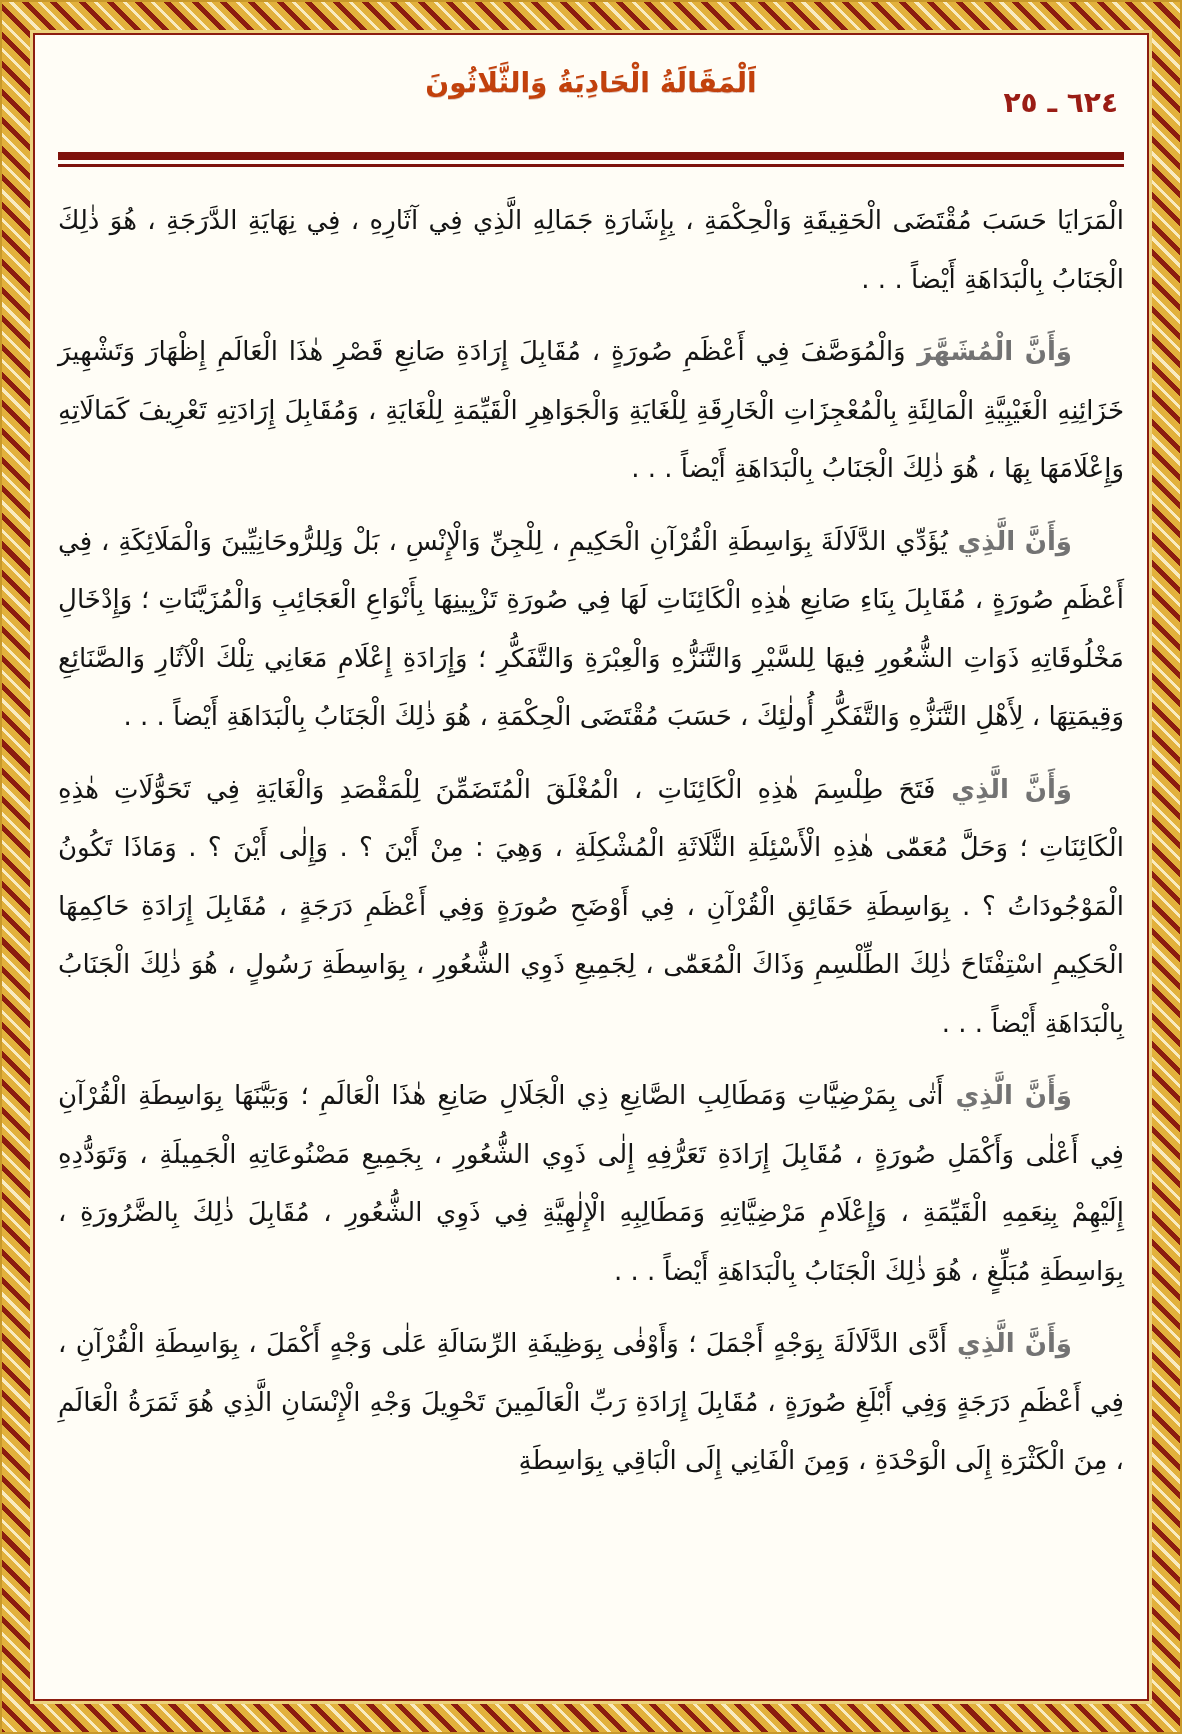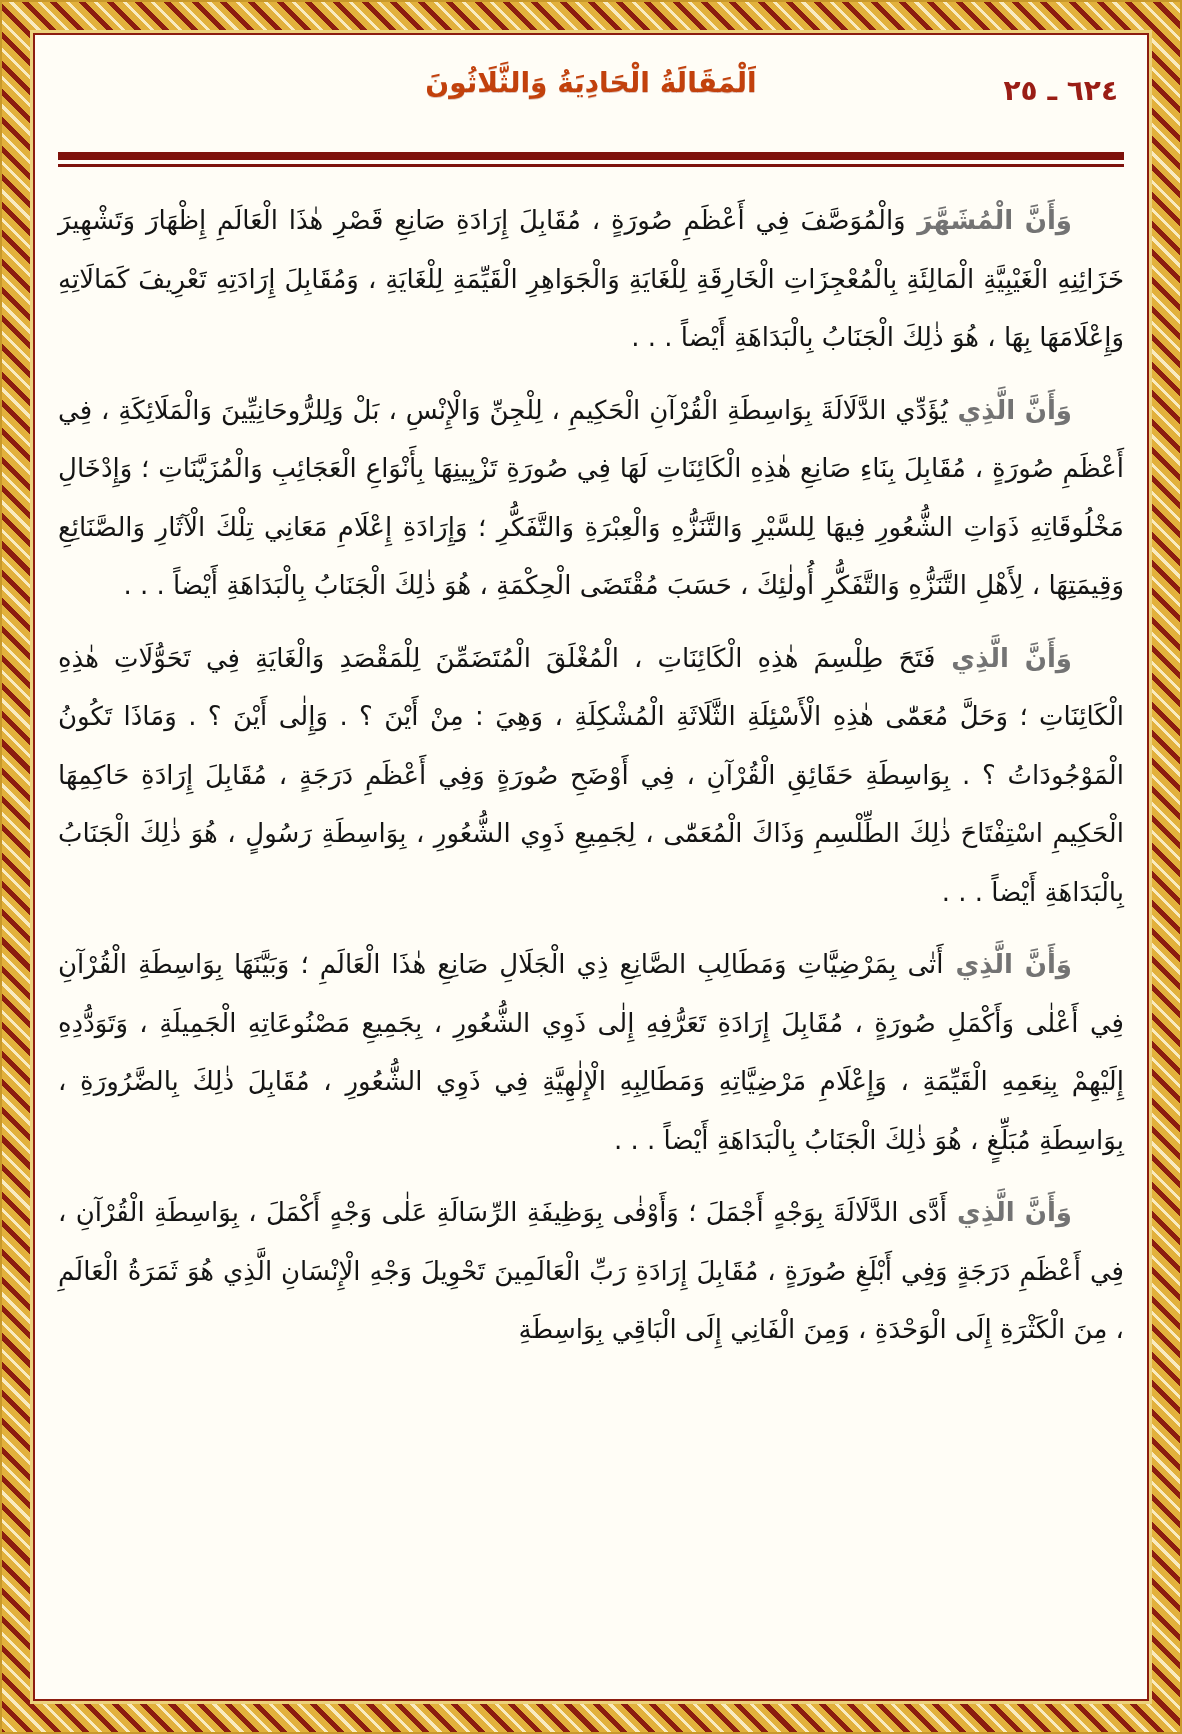--- a/index.html
+++ b/index.html
@@ -52,21 +52,21 @@
     position: absolute;
     inset: 42px 58px 40px 58px;
     direction: rtl;
     z-index: 1;
   }
 
   .page-header { position: relative; height: 96px; }
   .page-number {
     position: absolute;
     right: 6px;
-    top: 32px;
+    top: 44px;
     font-size: 28px;
     font-weight: bold;
     color: #9a1d15;
     letter-spacing: 2px;
     direction: rtl;
   }
   .page-title {
     text-align: center;
     margin: 0 150px;
     padding-top: 24px;
@@ -108,20 +108,21 @@
       <div class="page-number">٦٢٤ ـ ٢٥</div>
       <h1 class="page-title">اَلْمَقَالَةُ الْحَادِيَةُ وَالثَّلَاثُونَ</h1>
     </header>
 
     <div class="header-rules">
       <div class="rule-thick"></div>
       <div class="rule-thin"></div>
     </div>
 
     <main class="body-text">
+  <p class="no-indent"><span>الْمَرَايَا حَسَبَ مُقْتَضَى الْحَقِيقَةِ وَالْحِكْمَةِ ، بِإِشَارَةِ جَمَالِهِ الَّذِي فِي آثَارِهِ ، فِي نِهَايَةِ الدَّرَجَةِ ، هُوَ ذٰلِكَ الْجَنَابُ بِالْبَدَاهَةِ أَيْضاً . . .</span></p>
 
   <p><span class="lead-word">وَأَنَّ الْمُشَهَّرَ </span><span>وَالْمُوَصَّفَ فِي أَعْظَمِ صُورَةٍ ، مُقَابِلَ إِرَادَةِ صَانِعِ قَصْرِ هٰذَا الْعَالَمِ إِظْهَارَ وَتَشْهِيرَ خَزَائِنِهِ الْغَيْبِيَّةِ الْمَالِئَةِ بِالْمُعْجِزَاتِ الْخَارِقَةِ لِلْغَايَةِ وَالْجَوَاهِرِ الْقَيِّمَةِ لِلْغَايَةِ ، وَمُقَابِلَ إِرَادَتِهِ تَعْرِيفَ كَمَالَاتِهِ وَإِعْلَامَهَا بِهَا ، هُوَ ذٰلِكَ الْجَنَابُ بِالْبَدَاهَةِ أَيْضاً . . .</span></p>
 
   <p><span class="lead-word">وَأَنَّ الَّذِي </span><span>يُؤَدِّي الدَّلَالَةَ بِوَاسِطَةِ الْقُرْآنِ الْحَكِيمِ ، لِلْجِنِّ وَالْإِنْسِ ، بَلْ وَلِلرُّوحَانِيِّينَ وَالْمَلَائِكَةِ ، فِي أَعْظَمِ صُورَةٍ ، مُقَابِلَ بِنَاءِ صَانِعِ هٰذِهِ الْكَائِنَاتِ لَهَا فِي صُورَةِ تَزْيِينِهَا بِأَنْوَاعِ الْعَجَائِبِ وَالْمُزَيَّنَاتِ ؛ وَإِدْخَالِ مَخْلُوقَاتِهِ ذَوَاتِ الشُّعُورِ فِيهَا لِلسَّيْرِ وَالتَّنَزُّهِ وَالْعِبْرَةِ وَالتَّفَكُّرِ ؛ وَإِرَادَةِ إِعْلَامِ مَعَانِي تِلْكَ الْآثَارِ وَالصَّنَائِعِ وَقِيمَتِهَا ، لِأَهْلِ التَّنَزُّهِ وَالتَّفَكُّرِ أُولٰئِكَ ، حَسَبَ مُقْتَضَى الْحِكْمَةِ ، هُوَ ذٰلِكَ الْجَنَابُ بِالْبَدَاهَةِ أَيْضاً . . .</span></p>
 
   <p><span class="lead-word">وَأَنَّ الَّذِي </span><span>فَتَحَ طِلْسِمَ هٰذِهِ الْكَائِنَاتِ ، الْمُغْلَقَ الْمُتَضَمِّنَ لِلْمَقْصَدِ وَالْغَايَةِ فِي تَحَوُّلَاتِ هٰذِهِ الْكَائِنَاتِ ؛ وَحَلَّ مُعَمّٰى هٰذِهِ الْأَسْئِلَةِ الثَّلَاثَةِ الْمُشْكِلَةِ ، وَهِيَ : مِنْ أَيْنَ ؟ . وَإِلٰى أَيْنَ ؟ . وَمَاذَا تَكُونُ الْمَوْجُودَاتُ ؟ . بِوَاسِطَةِ حَقَائِقِ الْقُرْآنِ ، فِي أَوْضَحِ صُورَةٍ وَفِي أَعْظَمِ دَرَجَةٍ ، مُقَابِلَ إِرَادَةِ حَاكِمِهَا الْحَكِيمِ اسْتِفْتَاحَ ذٰلِكَ الطِّلْسِمِ وَذَاكَ الْمُعَمّٰى ، لِجَمِيعِ ذَوِي الشُّعُورِ ، بِوَاسِطَةِ رَسُولٍ ، هُوَ ذٰلِكَ الْجَنَابُ بِالْبَدَاهَةِ أَيْضاً . . .</span></p>
 
   <p><span class="lead-word">وَأَنَّ الَّذِي </span><span>أَتٰى بِمَرْضِيَّاتِ وَمَطَالِبِ الصَّانِعِ ذِي الْجَلَالِ صَانِعِ هٰذَا الْعَالَمِ ؛ وَبَيَّنَهَا بِوَاسِطَةِ الْقُرْآنِ فِي أَعْلٰى وَأَكْمَلِ صُورَةٍ ، مُقَابِلَ إِرَادَةِ تَعَرُّفِهِ إِلٰى ذَوِي الشُّعُورِ ، بِجَمِيعِ مَصْنُوعَاتِهِ الْجَمِيلَةِ ، وَتَوَدُّدِهِ إِلَيْهِمْ بِنِعَمِهِ الْقَيِّمَةِ ، وَإِعْلَامِ مَرْضِيَّاتِهِ وَمَطَالِبِهِ الْإِلٰهِيَّةِ فِي ذَوِي الشُّعُورِ ، مُقَابِلَ ذٰلِكَ بِالضَّرُورَةِ ، بِوَاسِطَةِ مُبَلِّغٍ ، هُوَ ذٰلِكَ الْجَنَابُ بِالْبَدَاهَةِ أَيْضاً . . .</span></p>
 
   <p><span class="lead-word">وَأَنَّ الَّذِي </span><span>أَدَّى الدَّلَالَةَ بِوَجْهٍ أَجْمَلَ ؛ وَأَوْفٰى بِوَظِيفَةِ الرِّسَالَةِ عَلٰى وَجْهٍ أَكْمَلَ ، بِوَاسِطَةِ الْقُرْآنِ ، فِي أَعْظَمِ دَرَجَةٍ وَفِي أَبْلَغِ صُورَةٍ ، مُقَابِلَ إِرَادَةِ رَبِّ الْعَالَمِينَ تَحْوِيلَ وَجْهِ الْإِنْسَانِ الَّذِي هُوَ ثَمَرَةُ الْعَالَمِ ، مِنَ الْكَثْرَةِ إِلَى الْوَحْدَةِ ، وَمِنَ الْفَانِي إِلَى الْبَاقِي بِوَاسِطَةِ</span></p>

